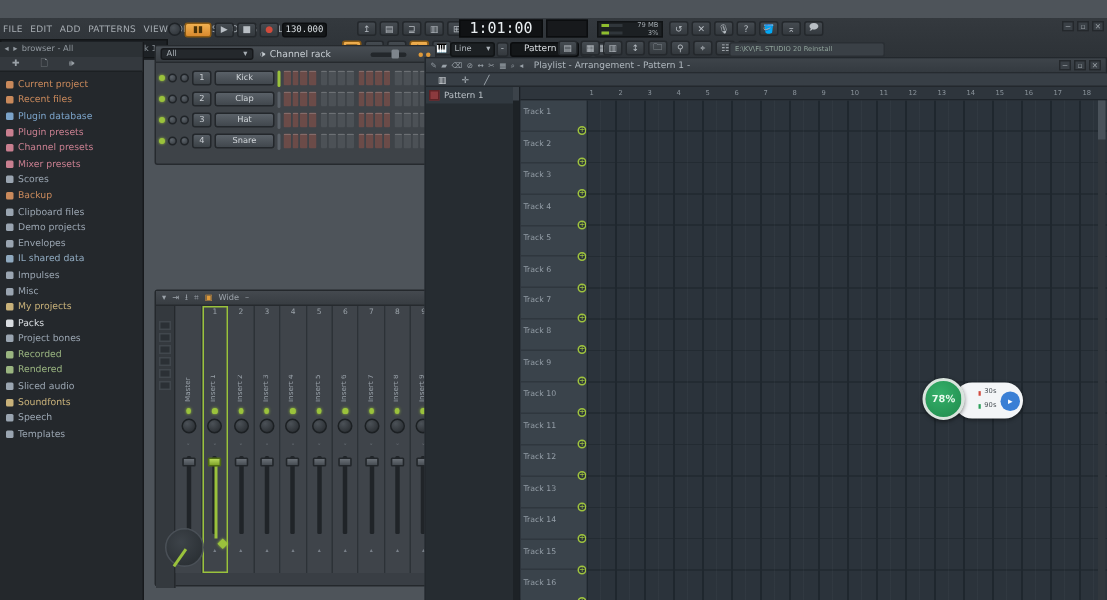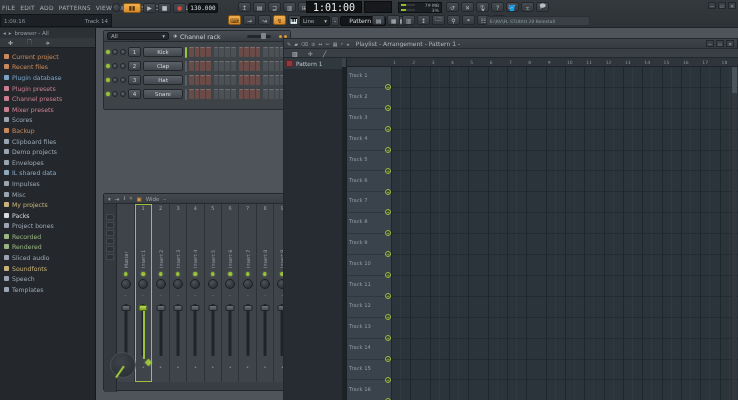--- a/index.html
+++ b/index.html
@@ -2,21 +2,21 @@
 <html><head>
 <meta charset="utf-8">
 <style>
   * { margin:0; padding:0; box-sizing:border-box; }
   html,body { width:738px; height:400px; overflow:hidden; background:#4e545a;
               font-family:"DejaVu Sans", sans-serif; }
   .abs { position:absolute; }
   #stage { position:relative; width:738px; height:400px; }
 
   
-  #topbar { left:0; top:0; width:738px; height:28px; background:linear-gradient(#34393e,#2d3237); border-bottom:1px solid #202428; }
+  #topbar { left:0; top:12px; width:738px; height:28px; background:linear-gradient(#34393e,#2d3237); border-bottom:1px solid #202428; }
   #menubar { left:2px; top:2px; height:11px; display:flex; gap:5px; align-items:center; }
   .menu-item { font-size:6px; color:#a8aeb4; letter-spacing:.2px; }
   .tbtn { background:linear-gradient(#454b51,#34393e); border:1px solid #24282c; border-radius:2px;
           color:#b8bec4; display:flex; align-items:center; justify-content:center; font-size:6px; }
   .lit { background:linear-gradient(#f0b050,#d98a2e); color:#4a3208; border-color:#8a5a14; }
   #transport { left:112px; top:2px; height:11px; display:flex; gap:2px; align-items:center; }
   .knob-circle { width:9px; height:9px; border-radius:50%; border:1px solid #1f2327; background:radial-gradient(circle at 35% 35%, #4a5056, #2b3035); }
   #tempo-display { width:30px; height:10px; background:#141719; border:1px solid #0c0e10; border-radius:2px;
                    color:#d7dce0; font-size:6px; font-family:"DejaVu Sans Mono",monospace; display:flex; align-items:center; justify-content:center; }
   #shortcut-icons { left:238px; top:2px; height:11px; display:flex; gap:2px; }
@@ -737,14 +737,28 @@
           <span>Track 16</span>
         </div>
         <div class="track-plus" style="top: 330.5px;">+</div>
       </div>
     <div id="pl-grid"></div>
     <div id="pl-scroll">
         <i></i>
       </div>
   </div>
 
+  <div id="overlay-widget" class="abs">
+    <div id="overlay-pill">
+      <div class="prow" style="top:4px;">
+          <span class="mark-red">▮</span>
+        <span>30s</span>
+        </div>
+      <div class="prow" style="top:13px;">
+          <span class="mark-green">▮</span>
+        <span>90s</span>
+        </div>
+      <div id="overlay-blue">▸</div>
+    </div>
+    <div id="overlay-circle">78%</div>
+  </div>
 
 </div>
 
 </body></html>

